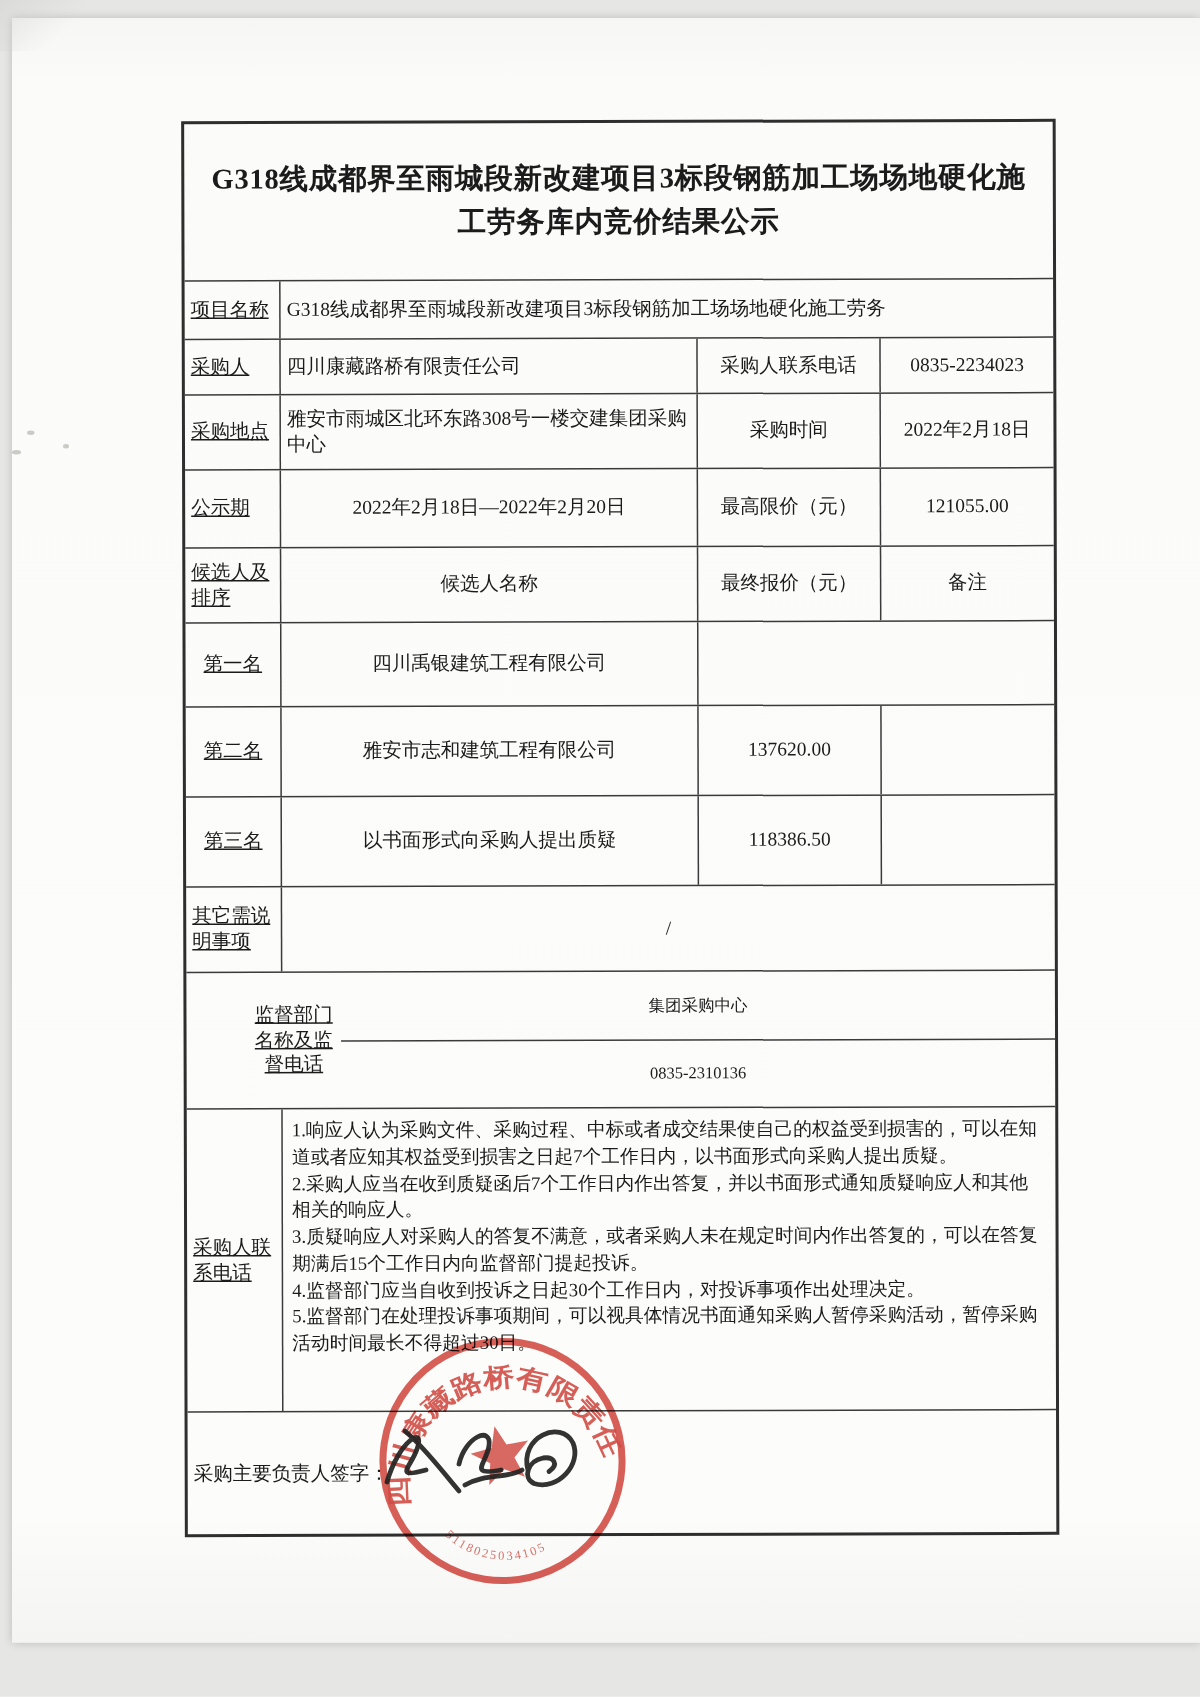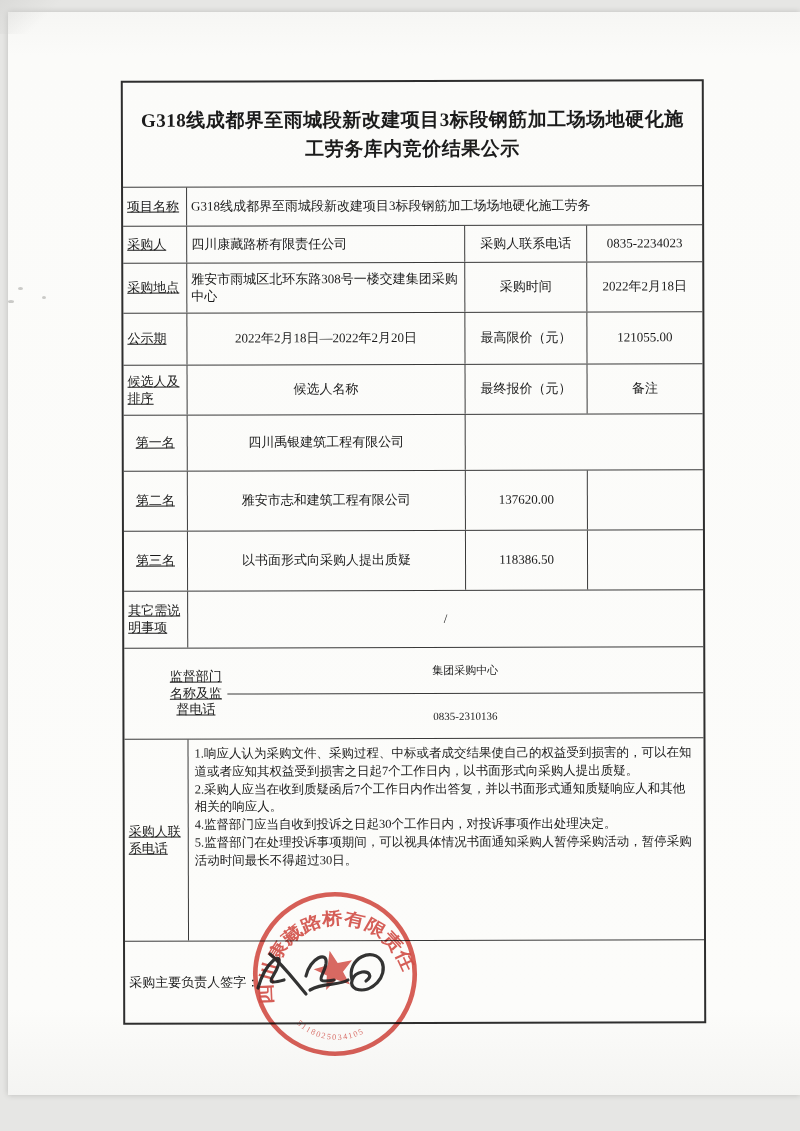--- a/index.html
+++ b/index.html
@@ -158,20 +158,21 @@
         <div class="sup-cell">0835-2310136</div>
       </div>
     </div>
 
     <div class="row h-objection">
       <div class="cell c-label">采购人联系电话</div>
       <div class="cell c-wide objection-cell">
         <div class="objection-text">
           <div>1.响应人认为采购文件、采购过程、中标或者成交结果使自己的权益受到损害的，可以在知道或者应知其权益受到损害之日起7个工作日内，以书面形式向采购人提出质疑。</div>
           <div>2.采购人应当在收到质疑函后7个工作日内作出答复，并以书面形式通知质疑响应人和其他相关的响应人。</div>
+          <div>3.质疑响应人对采购人的答复不满意，或者采购人未在规定时间内作出答复的，可以在答复期满后15个工作日内向监督部门提起投诉。</div>
           <div>4.监督部门应当自收到投诉之日起30个工作日内，对投诉事项作出处理决定。</div>
           <div>5.监督部门在处理投诉事项期间，可以视具体情况书面通知采购人暂停采购活动，暂停采购活动时间最长不得超过30日。</div>
         </div>
       </div>
     </div>
 
     <div class="row h-sign">
       <div class="sign-cell">采购主要负责人签字：</div>
     </div>
 

